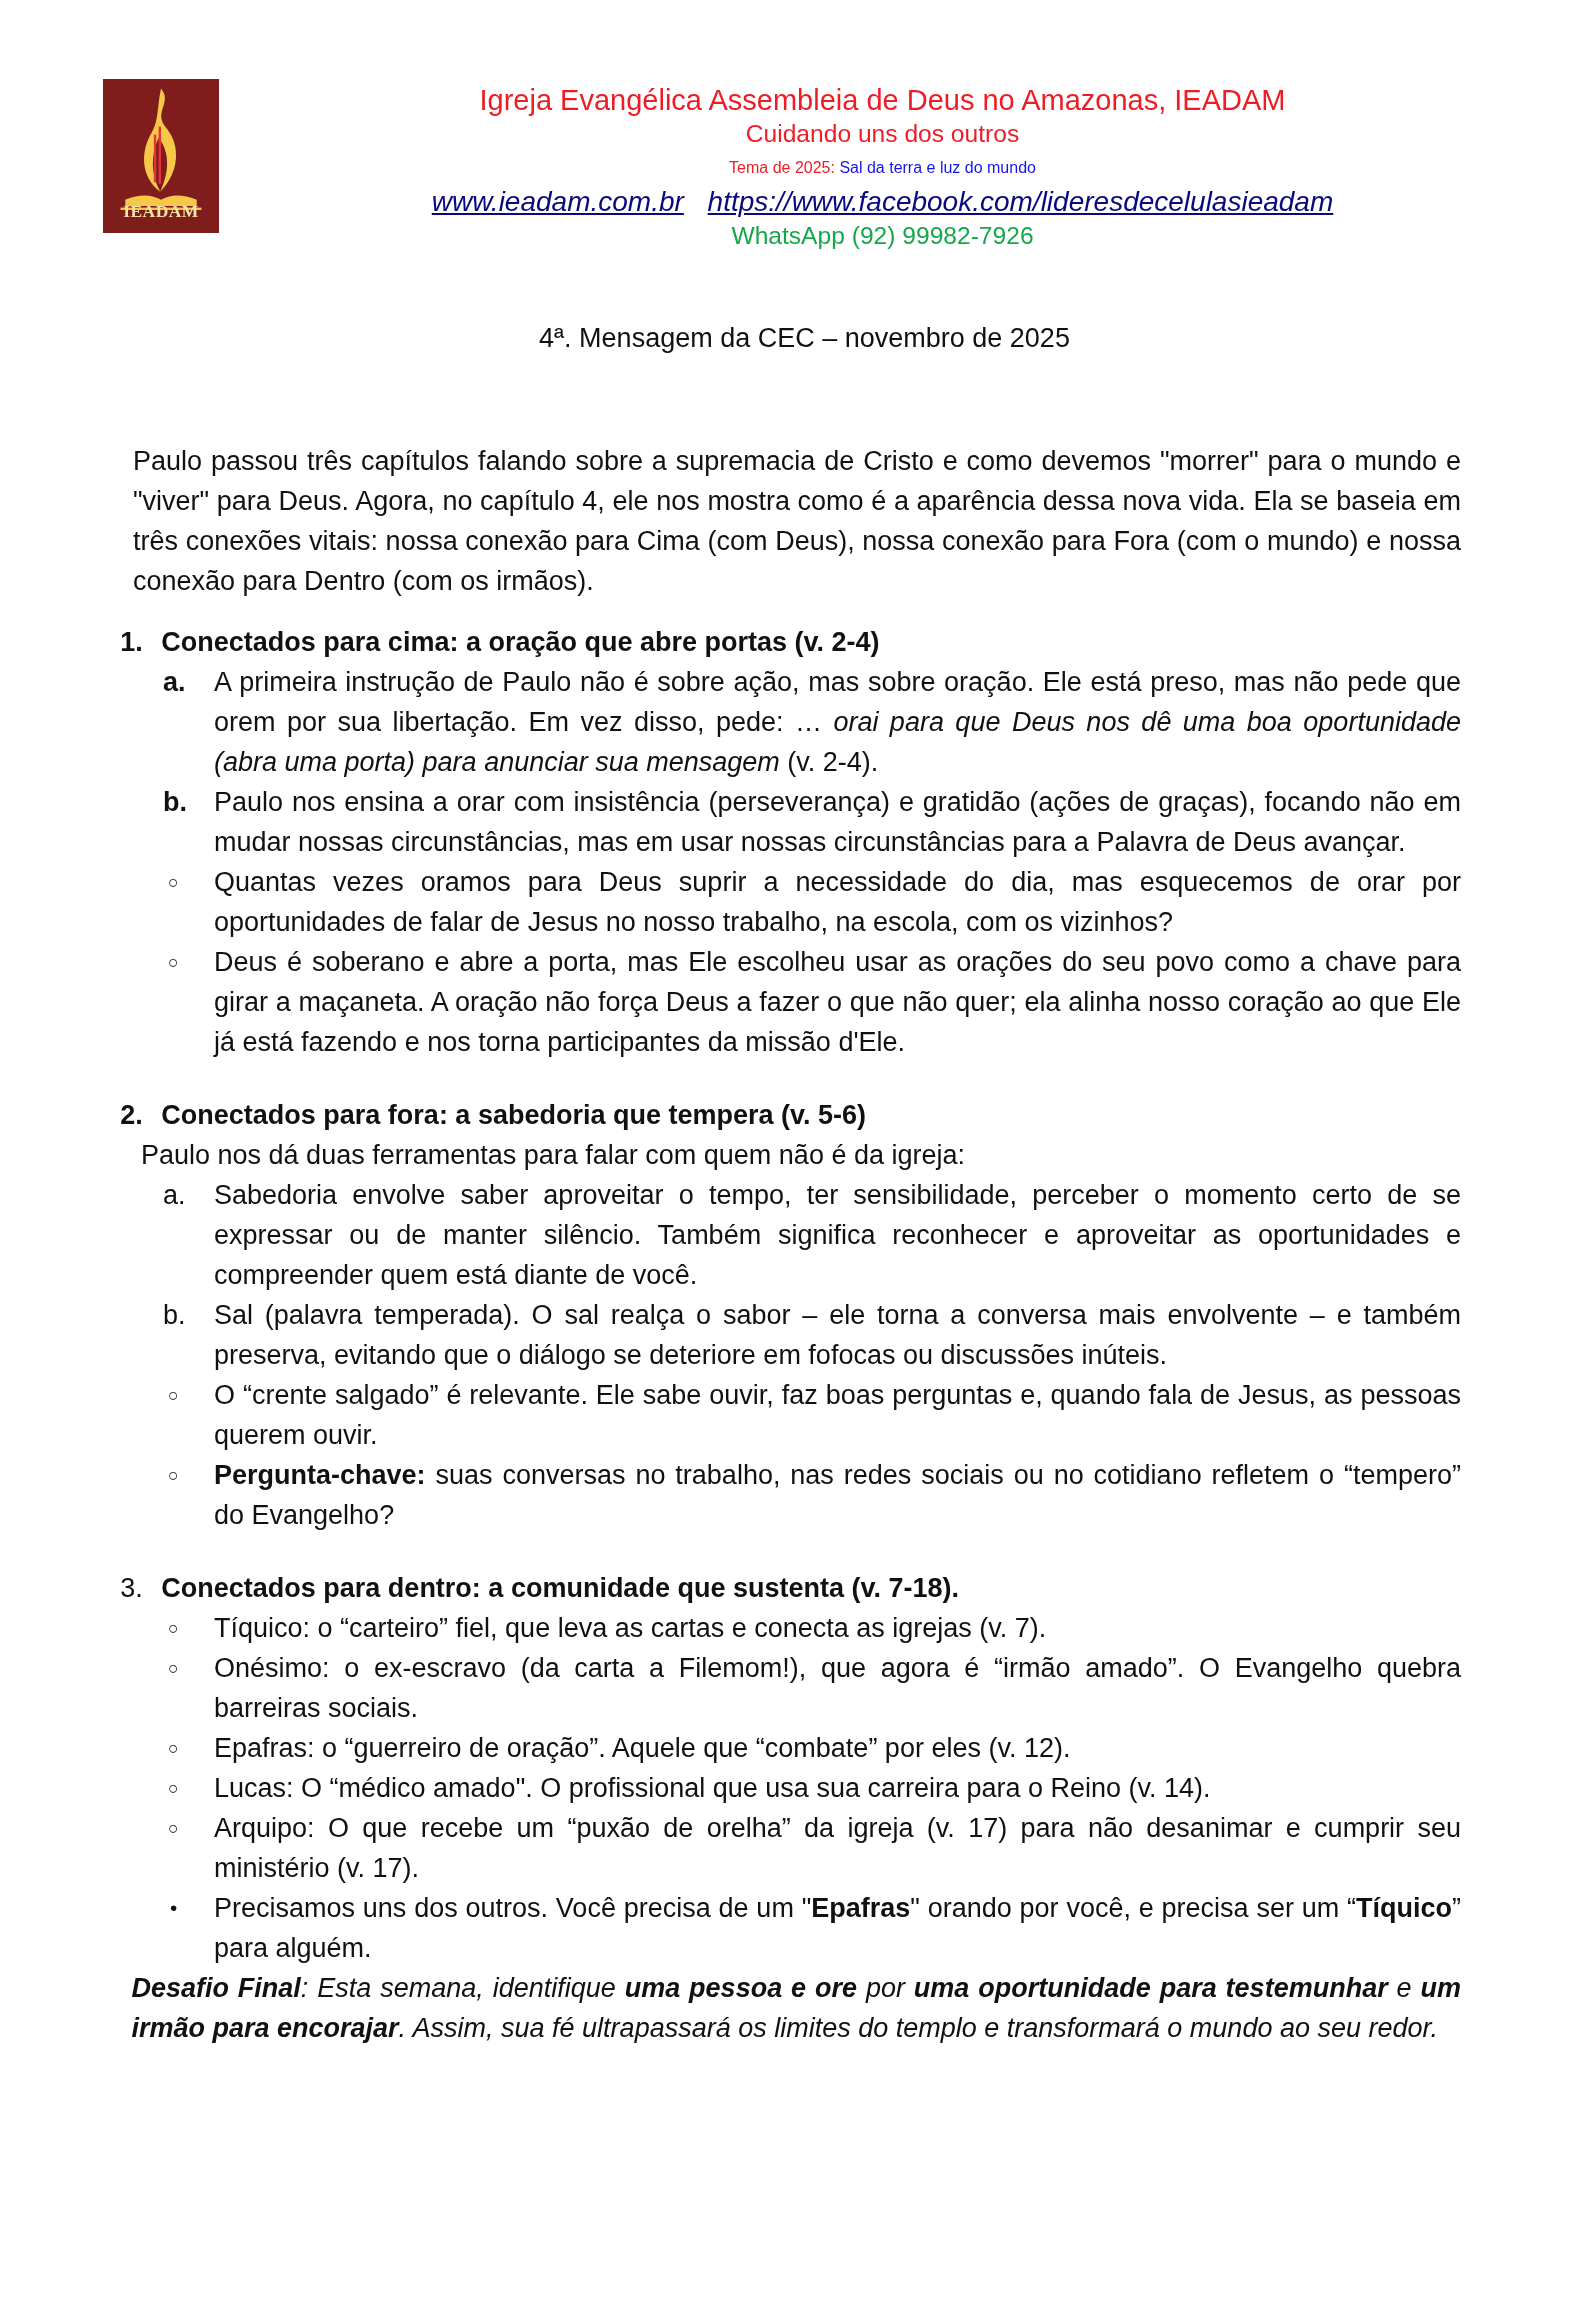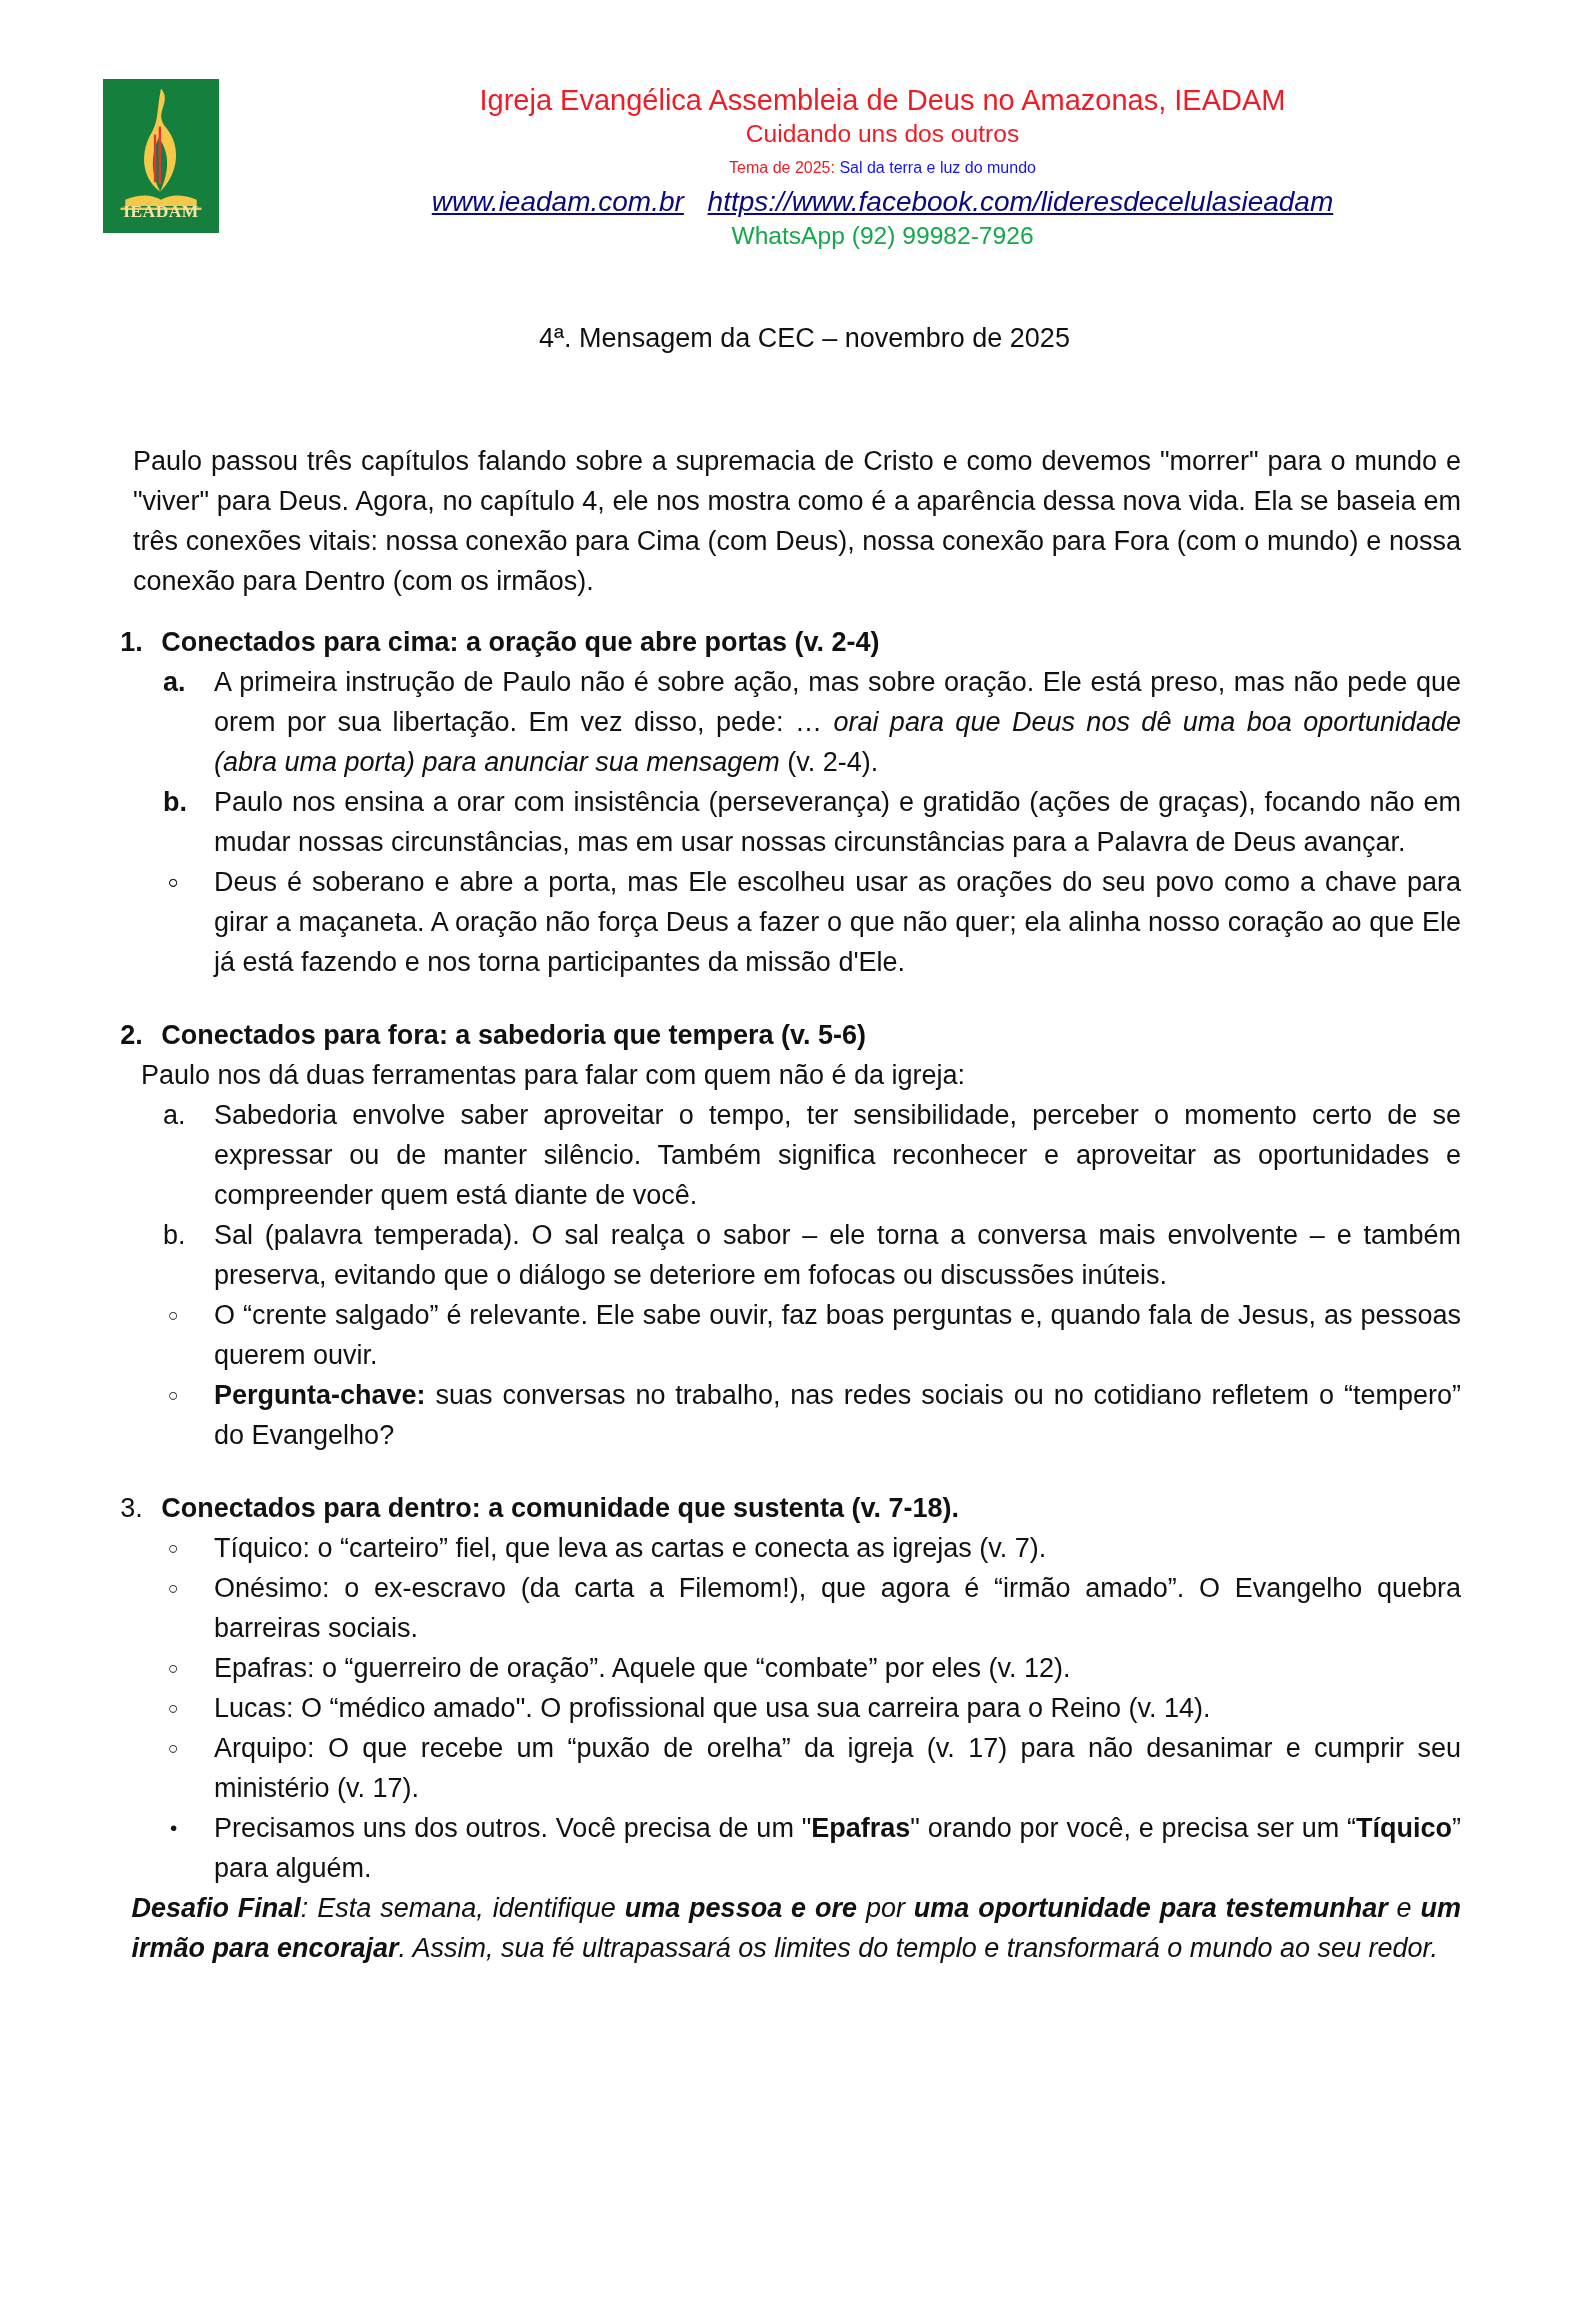--- a/index.html
+++ b/index.html
@@ -1,17 +1,17 @@
 <!DOCTYPE html>
 <html style="font-size:12.7px"><head>
 <meta charset="utf-8">
 <style>
   html, body { margin: 0; padding: 0; background: #ffffff; }
   body { width: 1589px; height: 2319px; position: relative; font-family: "Liberation Sans", sans-serif; color: #111; overflow: hidden; }
-  .logo { position: absolute; left: 103px; top: 79px; width: 116px; height: 154px; background: #15803d; }
+  .logo { position: absolute; left: 103px; top: 79px; width: 116px; height: 154px; background: #7f1d1d; }
   .logo svg { position: absolute; left: 0; top: 0; }
   .logo-text { position: absolute; left: 0; width: 116px; bottom: 11px; text-align: center; color: #f6e3a8; font-family: "Liberation Serif", serif; font-weight: bold; font-size: 17.5px; letter-spacing: 0.4px; }
   .header { position: absolute; left: 247px; width: 1271px; top: 83px; text-align: center; }
   .h-line { line-height: 34px; }
   .h1 { color: #ee1c24; font-size: 29px; }
   .h2 { color: #ee1c24; font-size: 24.6px; }
   .h3 { color: #ee1c24; font-size: 16px; }
   .h3 .blue { color: #1515f0; }
   .h4 { font-size: 28px; }
   .h4 a { color: #0a0a80; text-decoration: underline; margin: 0 8px; font-style: italic; }
@@ -78,20 +78,21 @@
   <div class="item">
     <span class="marker bold">a.</span>
     <span>A primeira instrução de Paulo não é sobre ação, mas sobre oração. Ele está preso, mas não pede que orem por sua libertação. Em vez disso, pede: … </span><i>orai para que Deus nos dê uma boa oportunidade (abra uma porta) para anunciar sua mensagem</i><span> (v. 2-4).</span>
   </div>
   <div class="item">
     <span class="marker bold">b.</span>
     <span>Paulo nos ensina a orar com insistência (perseverança) e gratidão (ações de graças), focando não em mudar nossas circunstâncias, mas em usar nossas circunstâncias para a Palavra de Deus avançar.</span>
   </div>
   <div class="item">
     <span class="marker circle">○</span>
+    <span>Quantas vezes oramos para Deus suprir a necessidade do dia, mas esquecemos de orar por oportunidades de falar de Jesus no nosso trabalho, na escola, com os vizinhos?</span>
   </div>
   <div class="item">
     <span class="marker circle">○</span>
     <span>Deus é soberano e abre a porta, mas Ele escolheu usar as orações do seu povo como a chave para girar a maçaneta. A oração não força Deus a fazer o que não quer; ela alinha nosso coração ao que Ele já está fazendo e nos torna participantes da missão d'Ele.</span>
   </div>
 
   <div class="gap"></div>
 
   <div class="sec-head">
     <span class="num">2.</span>

